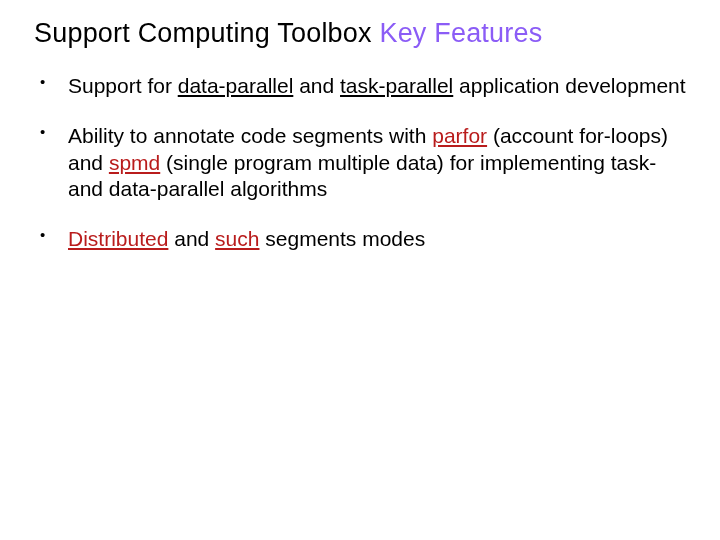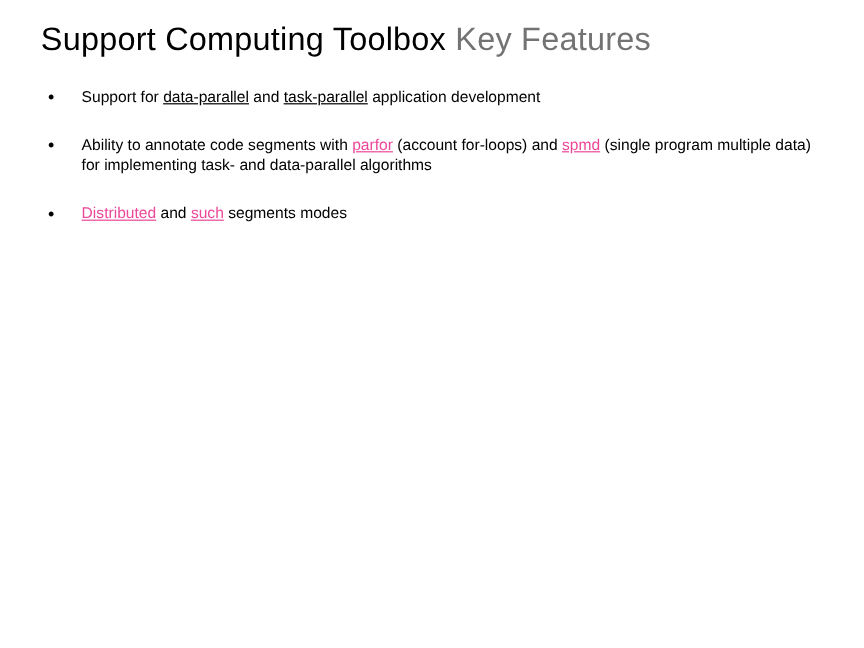--- a/index.html
+++ b/index.html
@@ -17,43 +17,43 @@
     height: 540px;
     padding: 18px 28px 18px 34px;
   }
   .title {
     font-size: 27px;
     font-weight: 400;
     margin: 0 0 24px 0;
     letter-spacing: 0.2px;
   }
   .title .accent {
-    color: #737373;
+    color: #8b5cf6;
   }
   ul.bullets {
     list-style: none;
     margin: 0;
     padding: 0;
   }
   ul.bullets > li {
     position: relative;
     padding-left: 34px;
-    font-size: 13px;
+    font-size: 21px;
     line-height: 1.25;
     margin-bottom: 24px;
   }
   ul.bullets > li::before {
     content: "•";
     position: absolute;
     left: 6px;
     top: 0;
     font-size: 15px;
   }
   .u { text-decoration: underline; }
-  .hl { color: #ec4899; }
+  .hl { color: #b91c1c; }
 </style>
 </head>
 <body>
 
 <div class="slide">
   <h1 class="title">
     <span>Support Computing Toolbox </span><span class="accent">Key Features</span>
   </h1>
   <ul class="bullets">
       <li><span>Support for </span><span class="u">data-parallel</span><span> and </span><span class="u">task-parallel</span><span> application development</span></li>

